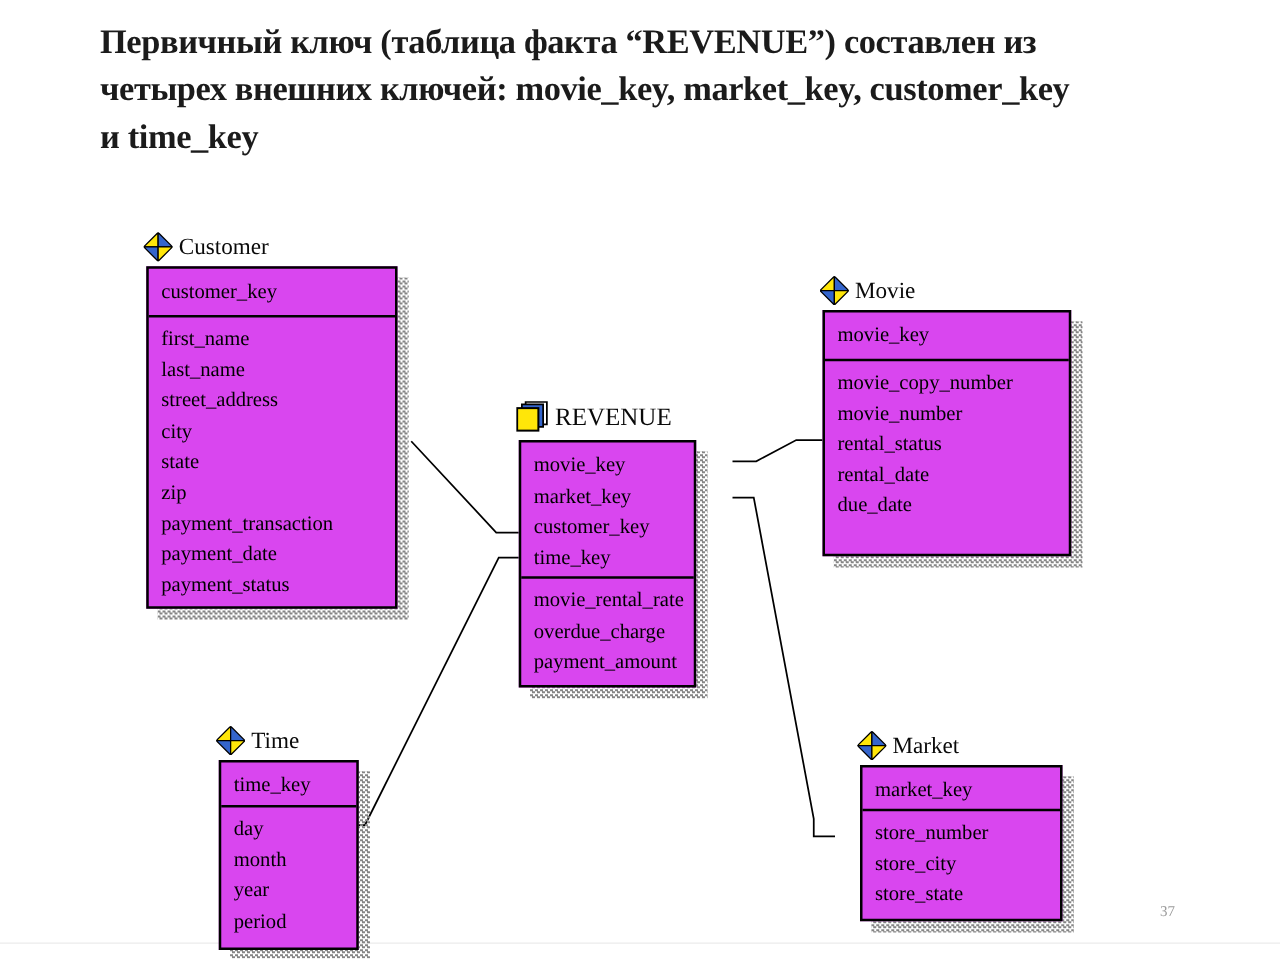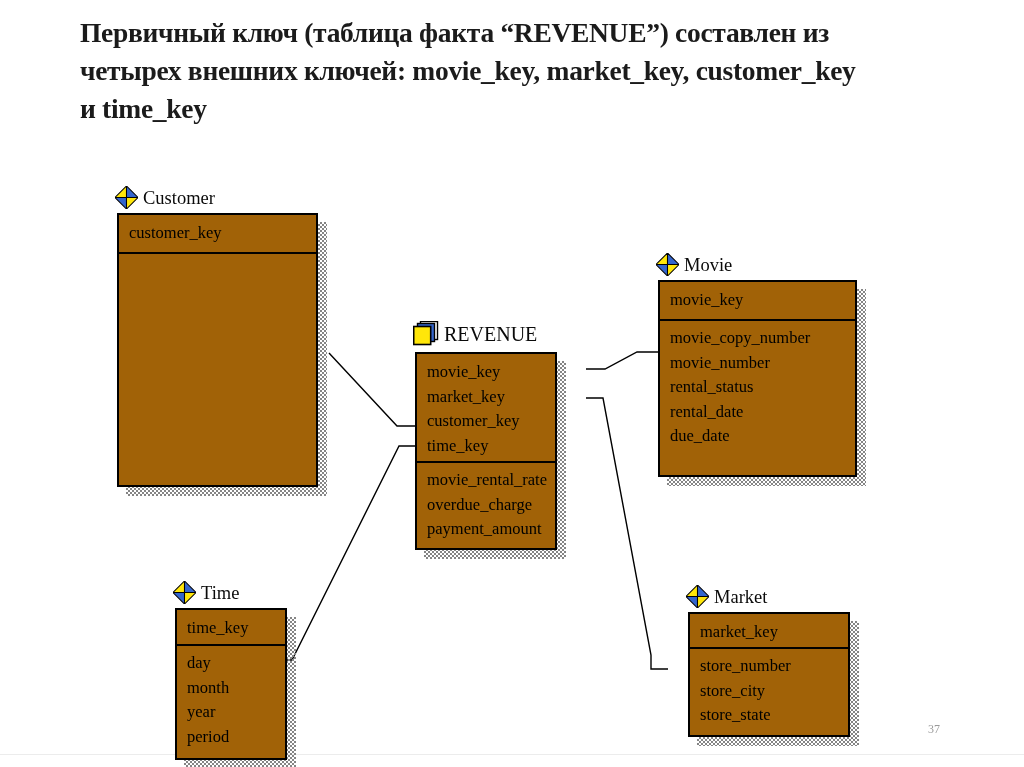--- a/index.html
+++ b/index.html
@@ -18,21 +18,21 @@
   .connectors polyline{fill:none;stroke:#000;stroke-width:1.4;}
   
   .entity{position:absolute;z-index:2;}
   .entity .shadow{
     position:absolute;left:9px;top:9px;right:-9px;bottom:-9px;
     background-image:repeating-conic-gradient(#858585 0% 25%, transparent 0% 50%);
     background-size:4px 4px;
   }
   .entity .box{
     position:absolute;left:0;top:0;right:0;bottom:0;
-    background:#a16207;border:2px solid #000;box-sizing:border-box;
+    background:#d946ef;border:2px solid #000;box-sizing:border-box;
     display:flex;flex-direction:column;
   }
   .entity .keys{
     border-bottom:2px solid #000;box-sizing:border-box;
     padding-top:6px;flex:none;
   }
   .entity .fields{padding-top:5px;flex:1;}
   .t-row{
     height:24.6px;line-height:24.6px;padding-left:10px;
     font-size:16.5px;color:#000;white-space:nowrap;
@@ -75,20 +75,31 @@
         <polygon points="11,0 22,11 11,11" stroke="#000" stroke-width="1" fill="#3465cc"></polygon>
         <polygon points="0,11 11,22 11,11" stroke="#000" stroke-width="1" fill="#3465cc"></polygon>
         <polygon points="22,11 11,22 11,11" stroke="#000" stroke-width="1" fill="#ffe609"></polygon>
       </svg>
       <span class="ename">Customer</span>
     </div>
     <div class="box">
       <div class="keys" style="height:39px;">
           <div class="t-row">customer_key</div>
         </div>
+      <div class="fields">
+          <div class="t-row">first_name</div>
+          <div class="t-row">last_name</div>
+          <div class="t-row">street_address</div>
+          <div class="t-row">city</div>
+          <div class="t-row">state</div>
+          <div class="t-row">zip</div>
+          <div class="t-row">payment_transaction</div>
+          <div class="t-row">payment_date</div>
+          <div class="t-row">payment_status</div>
+        </div>
     </div>
   </div>
 
   <div class="entity" style="left:415px;top:352px;width:142px;height:198px;">
     <div class="shadow"></div>
     <div class="entity-label" style="top:-32px;">
       <svg class="icon" width="26" height="25" viewBox="0 0 26 25">
         <rect x="7.5" y="0.5" width="17" height="18" fill="#ffffff" stroke="#000" stroke-width="1.4"></rect>
         <rect x="4.5" y="2.5" width="17" height="18" stroke="#000" stroke-width="1.4" fill="#3465cc"></rect>
         <rect x="0.7" y="5.5" width="17" height="18" stroke="#000" stroke-width="1.6" fill="#ffe609"></rect>
@@ -103,21 +114,21 @@
           <div class="t-row">time_key</div>
         </div>
       <div class="fields">
           <div class="t-row">movie_rental_rate</div>
           <div class="t-row">overdue_charge</div>
           <div class="t-row">payment_amount</div>
         </div>
     </div>
   </div>
 
-  <div class="entity" style="left:658px;top:248px;width:199px;height:197px;margin-top:32px;">
+  <div class="entity" style="left:658px;top:248px;width:199px;height:197px;">
     <div class="shadow"></div>
     <div class="entity-label">
       <svg class="icon" width="23" height="23" viewBox="0 0 22 22">
         <polygon points="11,0 0,11 11,11" stroke="#000" stroke-width="1" fill="#ffe609"></polygon>
         <polygon points="11,0 22,11 11,11" stroke="#000" stroke-width="1" fill="#3465cc"></polygon>
         <polygon points="0,11 11,22 11,11" stroke="#000" stroke-width="1" fill="#3465cc"></polygon>
         <polygon points="22,11 11,22 11,11" stroke="#000" stroke-width="1" fill="#ffe609"></polygon>
       </svg>
       <span class="ename">Movie</span>
     </div>

